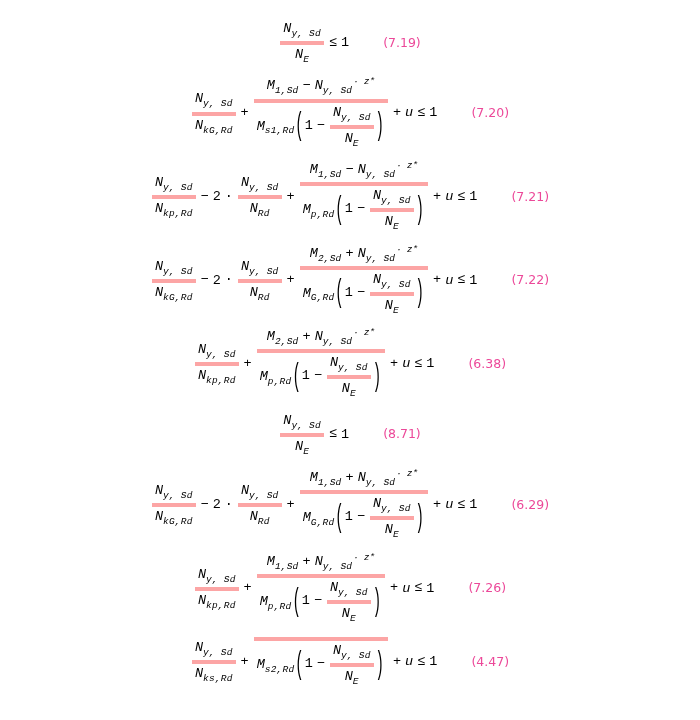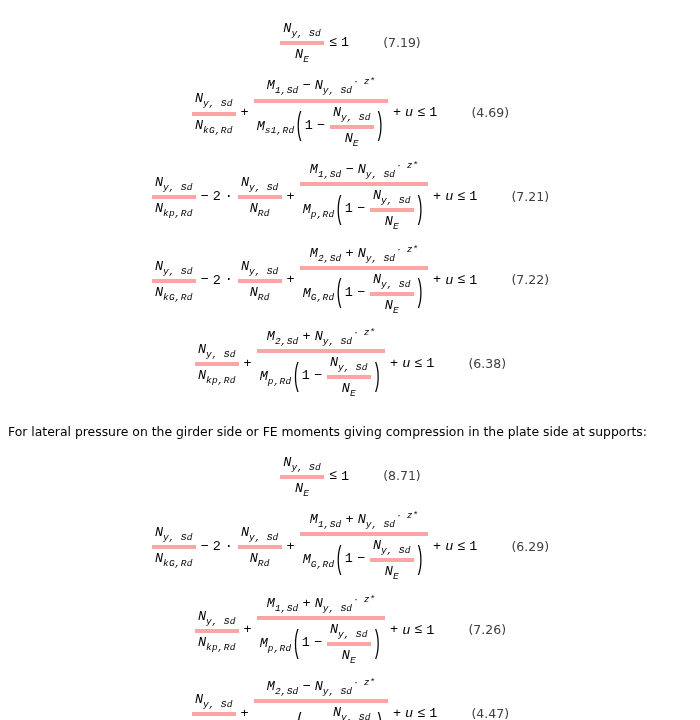--- a/index.html
+++ b/index.html
@@ -75,21 +75,21 @@
     display: inline-block;
     transform: scaleY(2.25);
     font-size: 14px;
     padding: 0 1px;
   }
   .pinner { display: inline-flex; align-items: center; }
   .eq-num {
     font-family: "DejaVu Sans", "Liberation Sans", sans-serif;
     font-size: 12.5px;
     font-style: normal;
-    color: #404040;
+    color: #ec4899;
   }
 </style>
 </head>
 <body>
 
 <div id="sections">
     <div class="section">
       <div class="eq-row">
         <span class="eq"><span class="frac">
             <span class="fnum"><span class="math-var">N</span><span class="sub">y, Sd</span></span>
@@ -109,21 +109,21 @@
                   <span class="lit">1</span>
                   <span class="op">−</span>
                   <span class="frac">
                     <span class="fnum"><span class="math-var">N</span><span class="sub">y, Sd</span></span>
                     <span class="fden"><span class="math-var">N</span><span class="sub">E</span></span>
                   </span>
                 </span>
                 <span class="par">)</span>
               </span></span>
           </span><span class="op">+</span><span class="math-var">u</span><span class="op">≤</span><span class="lit">1</span></span>
-        <span class="eq-num">(4.69)</span>
+        <span class="eq-num">(7.20)</span>
       </div>
       <div class="eq-row">
         <span class="eq"><span class="frac">
             <span class="fnum"><span class="math-var">N</span><span class="sub">y, Sd</span></span>
             <span class="fden"><span class="math-var">N</span><span class="sub">kp,Rd</span></span>
           </span><span class="op">−</span><span class="lit">2</span><span class="op">·</span><span class="frac">
             <span class="fnum"><span class="math-var">N</span><span class="sub">y, Sd</span></span>
             <span class="fden"><span class="math-var">N</span><span class="sub">Rd</span></span>
           </span><span class="op">+</span><span class="frac">
             <span class="fnum"><span class="math-var">M</span><span class="sub">1,Sd</span><span class="op">−</span><span class="math-var">N</span><span class="sub">y, Sd</span><span class="sup">· z*</span></span>
@@ -182,21 +182,20 @@
                     <span class="fden"><span class="math-var">N</span><span class="sub">E</span></span>
                   </span>
                 </span>
                 <span class="par">)</span>
               </span></span>
           </span><span class="op">+</span><span class="math-var">u</span><span class="op">≤</span><span class="lit">1</span></span>
         <span class="eq-num">(6.38)</span>
       </div>
     </div>
     <div class="section section2">
-      <p class="intro">For lateral pressure on the girder side or FE moments giving compression in the plate side at supports:</p>
       <div class="eq-row">
         <span class="eq"><span class="frac">
             <span class="fnum"><span class="math-var">N</span><span class="sub">y, Sd</span></span>
             <span class="fden"><span class="math-var">N</span><span class="sub">E</span></span>
           </span><span class="op">≤</span><span class="lit">1</span></span>
         <span class="eq-num">(8.71)</span>
       </div>
       <div class="eq-row">
         <span class="eq"><span class="frac">
             <span class="fnum"><span class="math-var">N</span><span class="sub">y, Sd</span></span>
@@ -240,21 +239,20 @@
                 <span class="par">)</span>
               </span></span>
           </span><span class="op">+</span><span class="math-var">u</span><span class="op">≤</span><span class="lit">1</span></span>
         <span class="eq-num">(7.26)</span>
       </div>
       <div class="eq-row">
         <span class="eq"><span class="frac">
             <span class="fnum"><span class="math-var">N</span><span class="sub">y, Sd</span></span>
             <span class="fden"><span class="math-var">N</span><span class="sub">ks,Rd</span></span>
           </span><span class="op">+</span><span class="frac">
-            <span class="fnum"><span class="math-var">M</span><span class="sub">2,Sd</span><span class="op">−</span><span class="math-var">N</span><span class="sub">y, Sd</span><span class="sup">· z*</span></span>
             <span class="fden"><span class="math-var">M</span><span class="sub">s2,Rd</span><span class="paren">
                 <span class="par">(</span>
                 <span class="pinner">
                   <span class="lit">1</span>
                   <span class="op">−</span>
                   <span class="frac">
                     <span class="fnum"><span class="math-var">N</span><span class="sub">y, Sd</span></span>
                     <span class="fden"><span class="math-var">N</span><span class="sub">E</span></span>
                   </span>
                 </span>

